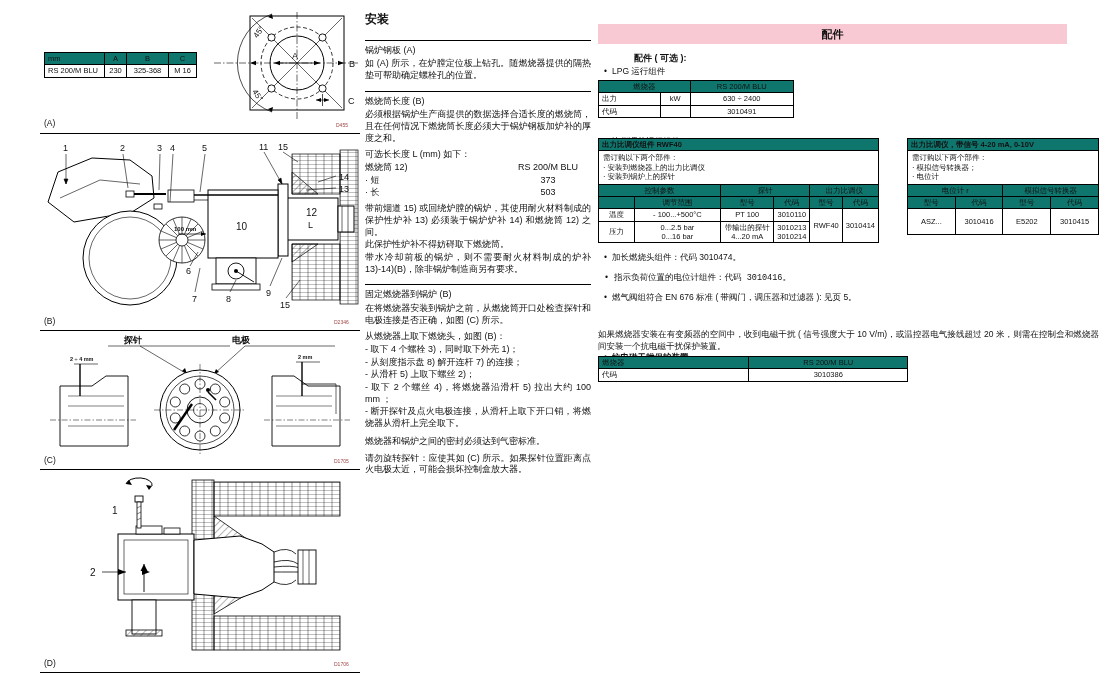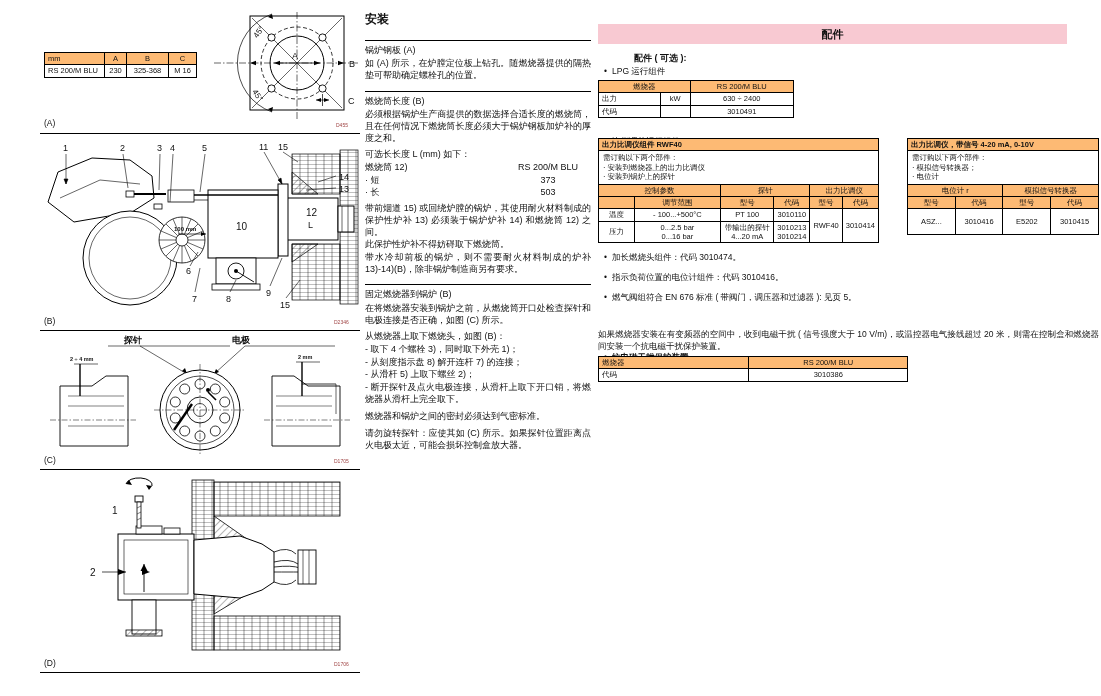--- a/index.html
+++ b/index.html
@@ -9,21 +9,21 @@
 
   
   .rule { position:absolute; border-top:1.5px solid #000; }
   .figlabel { position:absolute; font-size:8.5px; color:#111; }
   .figcode { position:absolute; font-size:5px; color:#a04545; }
   svg text { font-family:"Liberation Sans","DejaVu Sans",sans-serif; fill:#111; }
 
   
   table.doc { border-collapse:collapse; }
   table.doc td, table.doc th { border:1px solid #000; font-size:7.5px; font-weight:normal; padding:1px 3px; text-align:center; vertical-align:middle; line-height:1.25; }
-  .pink { background:#fdba74; }
+  .pink { background:#0f766e; }
   #dim-table { position:absolute; left:44px; top:52px; }
   #dim-table td.nm { text-align:left; }
 
   
   #install-col { position:absolute; left:365px; top:12px; width:226px; font-size:9px; line-height:1.3; }
   #install-col h1 { font-size:12px; font-weight:bold; margin-bottom:12px; }
   .sec { border-top:1.2px solid #000; padding-top:4px; margin-top:9px; }
   .sec h2 { font-size:9px; font-weight:normal; margin-bottom:2px; }
   .sec p { margin-bottom:5px; text-align:justify; }
   .sec p.tight { margin-bottom:1px; }
@@ -352,20 +352,21 @@
     </div>
 
     <div class="sec">
       <h2>固定燃烧器到锅炉 (B)</h2>
       <p>在将燃烧器安装到锅炉之前，从燃烧筒开口处检查探针和电极连接是否正确，如图 (C) 所示。</p>
       <p class="tight">从燃烧器上取下燃烧头，如图 (B)：</p>
       <div class="blist" style="margin-bottom:6px">
         <div>- 取下 4 个螺栓 3)，同时取下外壳 1)；</div>
         <div>- 从刻度指示盘 8) 解开连杆 7) 的连接；</div>
         <div>- 从滑杆 5) 上取下螺丝 2)；</div>
+        <div>- 取下 2 个螺丝 4)，将燃烧器沿滑杆 5) 拉出大约 100 mm ；</div>
         <div>- 断开探针及点火电极连接，从滑杆上取下开口销，将燃烧器从滑杆上完全取下。</div>
       </div>
       <p>燃烧器和锅炉之间的密封必须达到气密标准。</p>
       <p>请勿旋转探针：应使其如 (C) 所示。如果探针位置距离点火电极太近，可能会损坏控制盒放大器。</p>
     </div>
   </div>
 
   <div id="acc-banner">配件</div>
   <div id="acc-intro">配件 ( 可选 ):</div>
 
@@ -468,21 +469,21 @@
     <tr style="height:26px">
       <td>ASZ...</td>
       <td>3010416</td>
       <td>E5202</td>
       <td>3010415</td>
     </tr>
   </tbody>
     </table>
 
   <div class="bullet-line" style="left:604px;top:252px;"><span>加长燃烧头组件：代码 3010474。</span></div>
-  <div class="bullet-line" style="left:604px;top:272px;"><span>指示负荷位置的电位计组件：代码 3010416。</span></div>
+  <div class="bullet-line" style="left:604px;top:272px;font-family:Liberation Mono, monospace;"><span>指示负荷位置的电位计组件：代码 3010416。</span></div>
   <div class="bullet-line" style="left:604px;top:292px;"><span>燃气阀组符合 EN 676 标准 ( 带阀门，调压器和过滤器 ): 见页 5。</span></div>
   <div class="bullet-line bold" style="left:604px;top:312px;margin-top:40px;"><span>抗电磁干扰保护装置</span></div>
 
   <div id="emc-text">如果燃烧器安装在有变频器的空间中，收到电磁干扰 ( 信号强度大于 10 V/m)，或温控器电气接线超过 20 米，则需在控制盒和燃烧器间安装一个抗电磁干扰保护装置。</div>
 
   <table class="doc" id="emc-table">
     <tbody>
         <tr>
       <td class="pink nm" style="width:151px">燃烧器</td>
       <td class="pink" style="width:159px">RS 200/M BLU</td>

